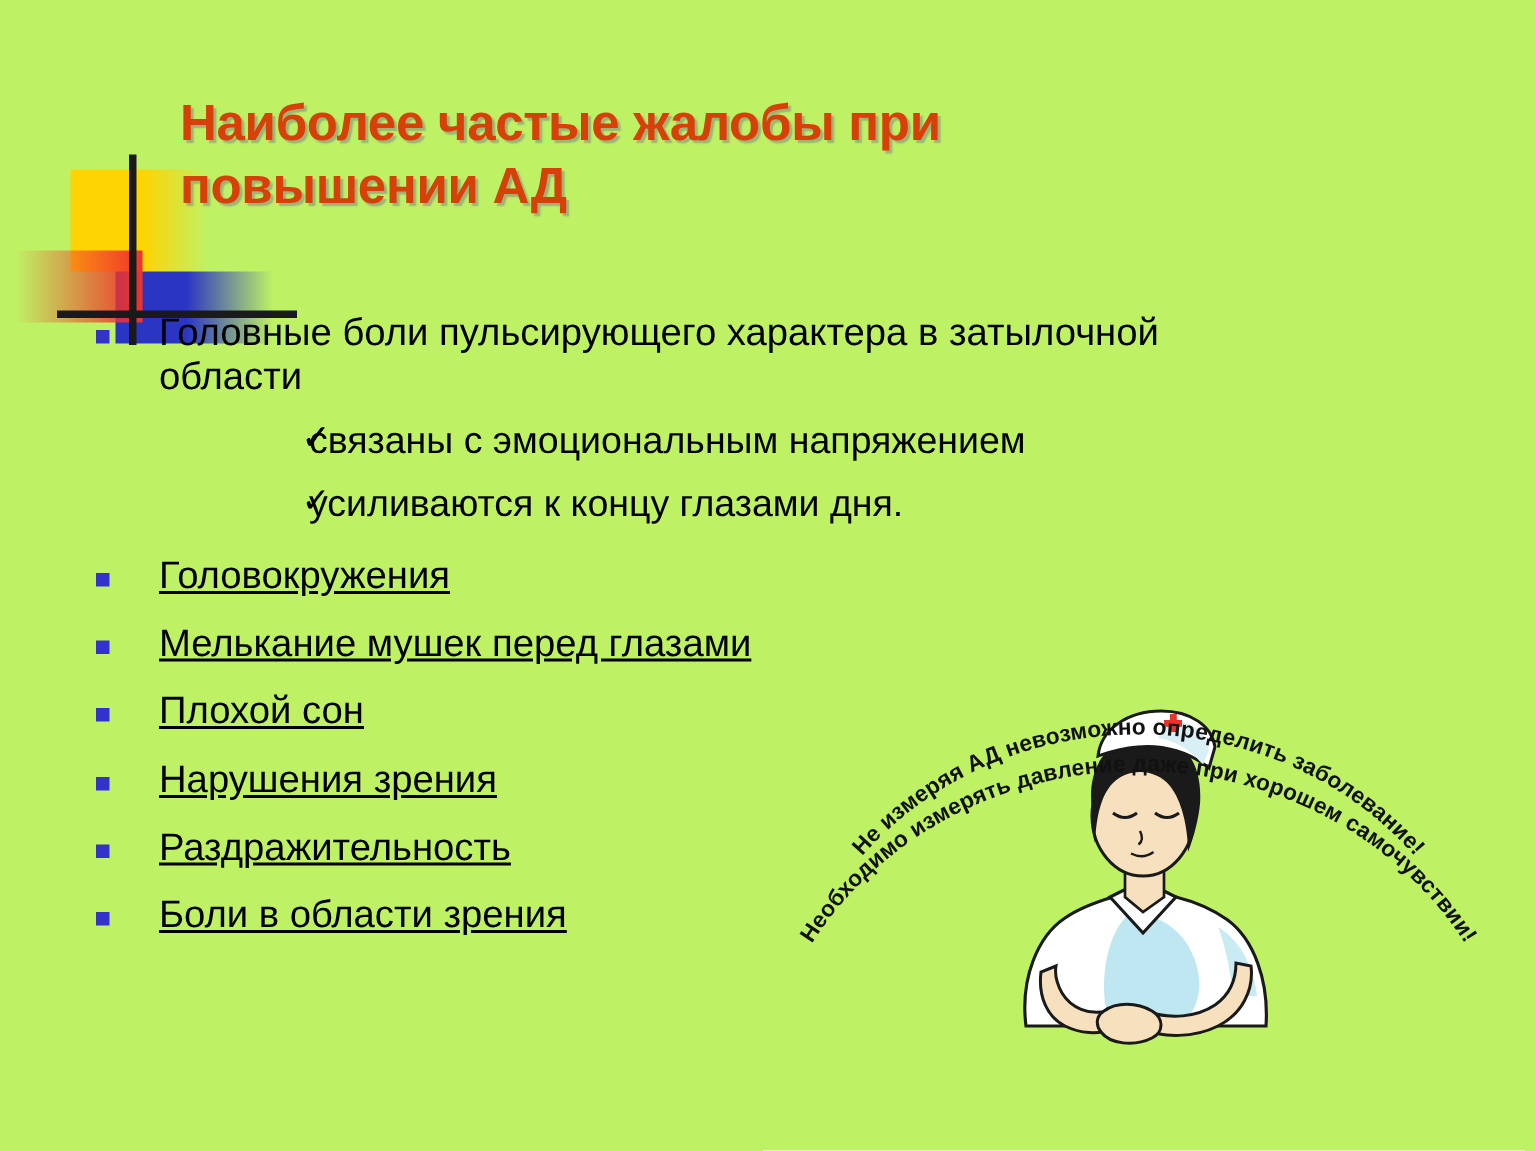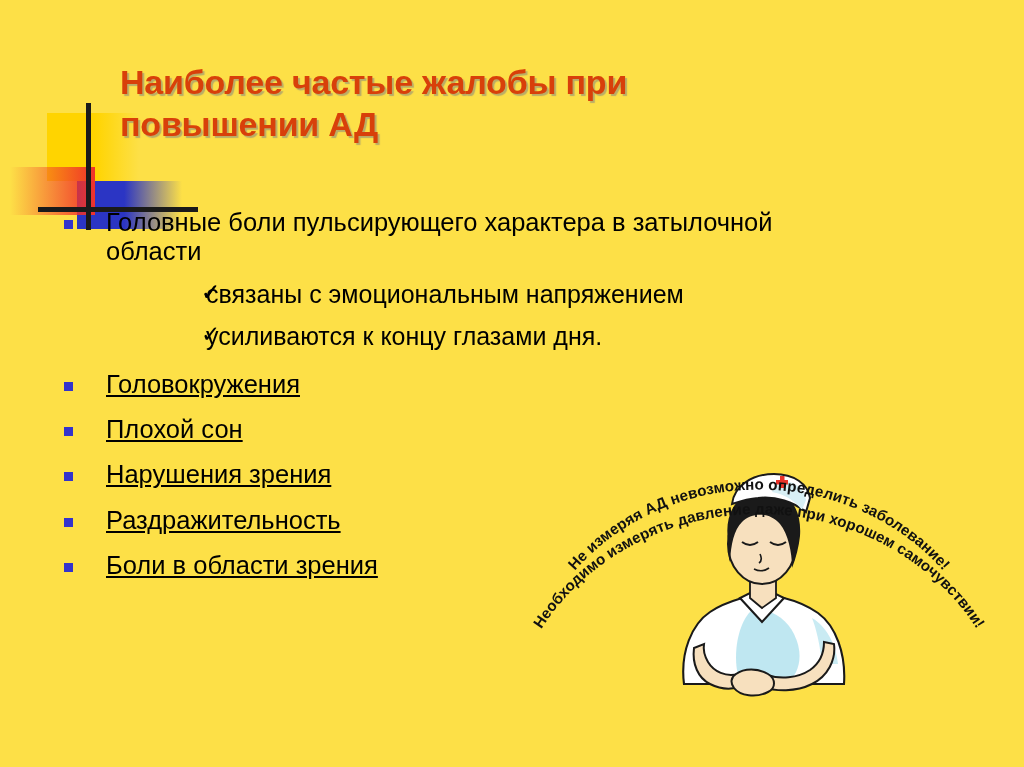--- a/index.html
+++ b/index.html
@@ -14,21 +14,21 @@
     overflow: hidden;
     font-family: "Liberation Sans", sans-serif;
     position: relative;
   }
 
   #slide {
     position: absolute;
     left: 0; top: 0;
     width: 1024px;
     height: 767px;
-    background: #fde047;
+    background: #bef264;
     overflow: hidden;
   }
 
   
   #decor {
     position: absolute;
     left: 0;
     top: 95px;
     width: 210px;
     height: 135px;
@@ -186,20 +186,24 @@
       </div>
     </div>
 
     <div id="simple-bullets">
       <div class="lvl1">
         <span class="sq"></span>
         <span>Головокружения</span>
       </div>
       <div class="lvl1">
         <span class="sq"></span>
+        <span>Мелькание мушек перед глазами</span>
+      </div>
+      <div class="lvl1">
+        <span class="sq"></span>
         <span>Плохой сон</span>
       </div>
       <div class="lvl1">
         <span class="sq"></span>
         <span>Нарушения зрения</span>
       </div>
       <div class="lvl1">
         <span class="sq"></span>
         <span>Раздражительность</span>
       </div>

